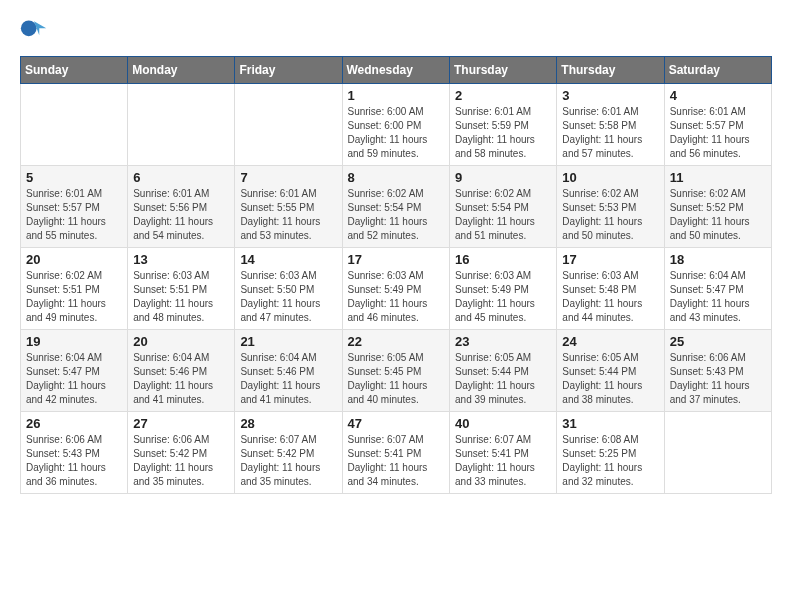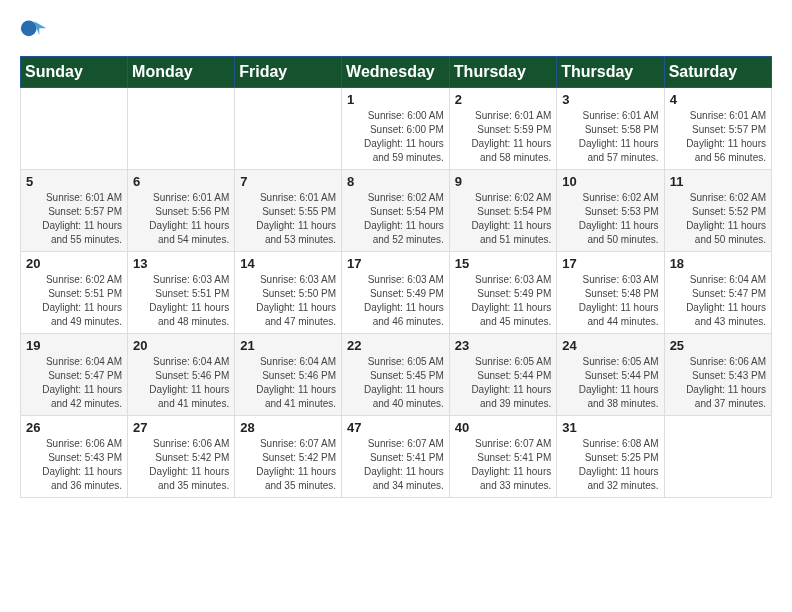--- a/index.html
+++ b/index.html
@@ -51,23 +51,23 @@
     .location-title {
       font-size: 16px;
       color: #444;
     }
     .calendar {
       width: 100%;
       border-collapse: collapse;
       border: 1px solid #ccc;
     }
     .calendar th {
-      background-color: #14532d;
+      background-color: #737373;
       color: #fff;
-      font-size: 16px;
+      font-size: 12px;
       font-weight: bold;
       padding: 6px 4px;
       text-align: left;
       border: 1px solid #1e5490;
     }
     .calendar td {
       vertical-align: top;
       width: 108px;
       padding: 4px 5px;
       border: 1px solid #ddd;
@@ -83,21 +83,20 @@
       font-size: 13px;
       font-weight: bold;
       color: #222;
       display: block;
       margin-bottom: 2px;
     }
     .day-info {
       font-size: 10px;
       color: #444;
       line-height: 1.4;
-      text-align: right;
     }
     .empty-cell {
       background: #f9f9f9;
     }
   </style>
 </head>
 <body>
 
 <div class="header-area">
   <div class="logo">
@@ -236,21 +235,21 @@
 and 47 minutes.</div>
         </td>
         <td>
           <span class="day-number">17</span>
           <div class="day-info" style="white-space: pre-line;">Sunrise: 6:03 AM
 Sunset: 5:49 PM
 Daylight: 11 hours
 and 46 minutes.</div>
         </td>
         <td>
-          <span class="day-number">15</span>
+          <span class="day-number">16</span>
           <div class="day-info" style="white-space: pre-line;">Sunrise: 6:03 AM
 Sunset: 5:49 PM
 Daylight: 11 hours
 and 45 minutes.</div>
         </td>
         <td>
           <span class="day-number">17</span>
           <div class="day-info" style="white-space: pre-line;">Sunrise: 6:03 AM
 Sunset: 5:48 PM
 Daylight: 11 hours

